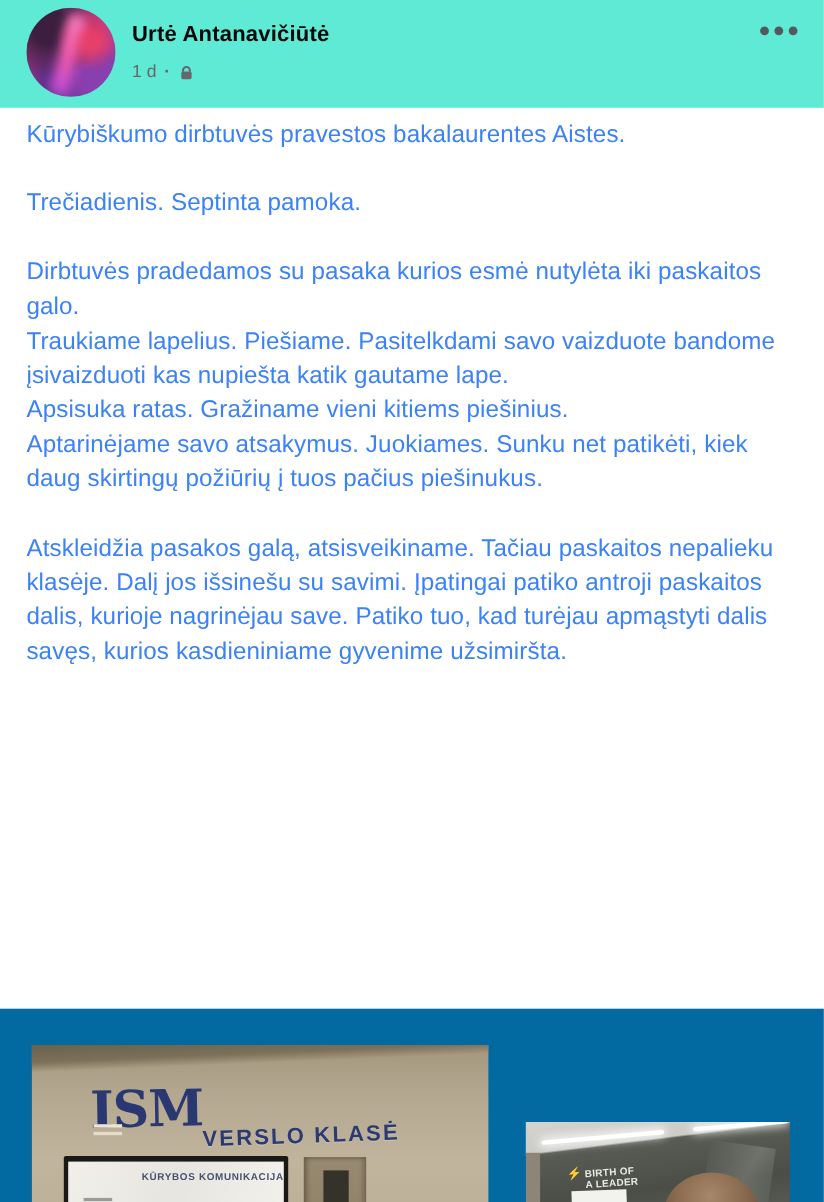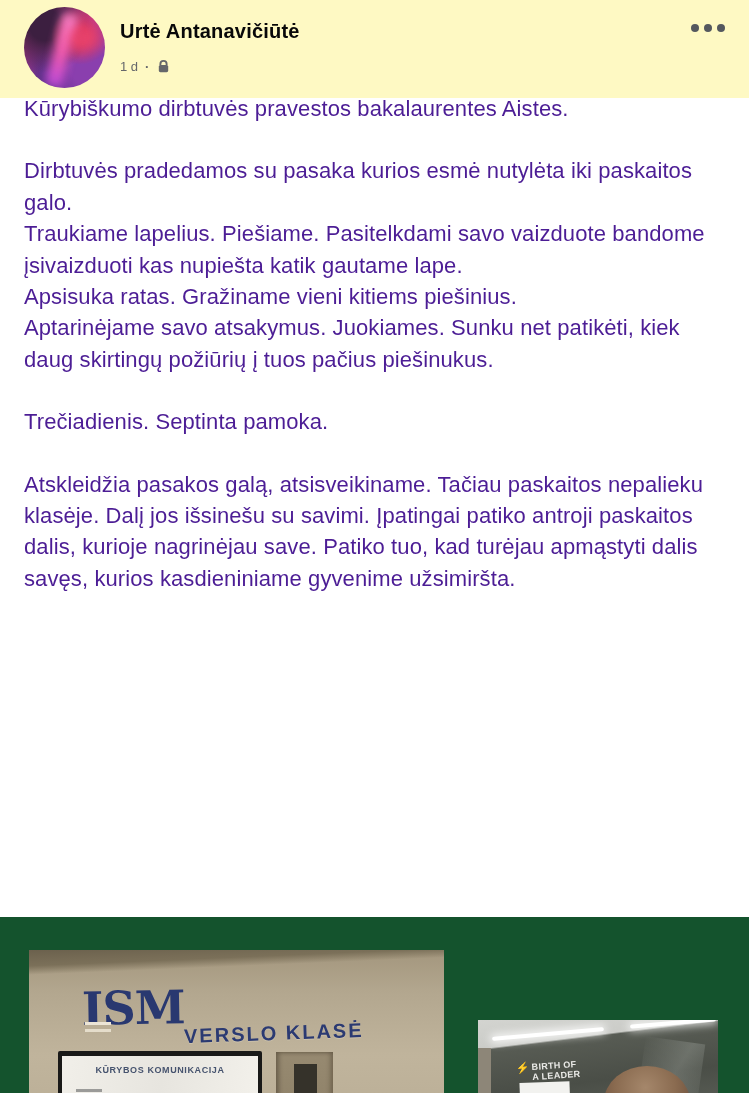--- a/index.html
+++ b/index.html
@@ -6,21 +6,21 @@
   html,body { width:749px; height:1093px; }
   body {
     position:relative;
     background:#ffffff;
     font-family:"Liberation Sans", sans-serif;
     overflow:hidden;
     color:#050505;
   }
 
   
-  .post-header { position:absolute; top:0; left:0; width:749px; height:98px; background:#fef9c3; }
+  .post-header { position:absolute; top:0; left:0; width:749px; height:98px; background:#5eead4; }
   .avatar {
     position:absolute; left:24px; top:7px; width:81px; height:81px;
     border-radius:50%; overflow:hidden; cursor:pointer;
     background:
       radial-gradient(circle at 70% 35%, rgba(225,55,95,.95) 0 10%, rgba(225,55,95,0) 38%),
       radial-gradient(circle at 26% 22%, #3c1f40 0 18%, rgba(60,31,64,0) 55%),
       radial-gradient(circle at 80% 75%, #8a3fae 0 20%, rgba(138,63,174,0) 60%),
       radial-gradient(circle at 40% 85%, #5a2e86 0 18%, rgba(90,46,134,0) 55%),
       linear-gradient(135deg, #7e2d63 0%, #c33e8f 45%, #9a3fae 75%, #5a2e86 100%);
   }
@@ -33,41 +33,41 @@
     position:absolute; left:48px; top:22px; width:26px; height:20px;
     background:#e9456e; transform:rotate(-18deg); filter:blur(6px); opacity:.8;
   }
   .author-name {
     position:absolute; left:120px; top:20px;
     font-size:20px; font-weight:700; letter-spacing:.2px; color:#080809; cursor:pointer;
   }
   .post-meta {
     position:absolute; left:120px; top:55px; height:22px;
     display:flex; align-items:center; gap:7px;
-    font-size:13px; color:#65676b;
+    font-size:16px; color:#65676b;
   }
   .meta-sep { font-weight:700; }
   .lock-icon { display:inline-flex; margin-top:1px; }
   .more-btn {
     position:absolute; right:22px; top:14px; padding:10px 2px;
     display:flex; gap:5px; cursor:pointer;
   }
   .more-btn .dot { width:8px; height:8px; border-radius:50%; background:#54585e; }
 
   
   .post-text {
-    position:absolute; top:93px; left:24px; width:685px;
-    font-size:22px; line-height:31.4px; letter-spacing:.1px; color:#4c1d95;
+    position:absolute; top:106px; left:24px; width:685px;
+    font-size:22px; line-height:31.4px; letter-spacing:.1px; color:#3b82f6;
   }
   .post-text p { margin:0 0 31px 0; white-space:pre-line; }
 
   
   .photo-collage {
     position:absolute; top:917px; left:0; width:749px; height:176px;
-    background:#14532d; overflow:hidden; cursor:pointer;
+    background:#0369a1; overflow:hidden; cursor:pointer;
   }
   
   .photo-left {
     position:absolute; left:29px; top:33px; width:415px; height:165px;
     background:linear-gradient(180deg,#a3967d 0%,#b3a78f 26%,#c0b49c 64%,#bbaf97 100%);
     overflow:hidden;
   }
   .pl-ceiling {
     position:absolute; left:-8px; top:-14px; width:440px; height:30px;
     background:linear-gradient(180deg,#665c49 0%,#7b7059 70%,rgba(123,112,89,0) 100%);
@@ -85,21 +85,21 @@
     font-size:20px; font-weight:700; letter-spacing:2px;
     color:#2b3a72; transform:rotate(-2deg);
     text-shadow:0 1px 0 rgba(230,220,200,.35);
   }
   .tv {
     position:absolute; left:29px; top:101px; width:204px; height:70px;
     background:#191918; border-radius:2px; padding:5px 4px 0 4px;
   }
   .tv-screen { width:100%; height:100%; background:linear-gradient(100deg,#f1efe9 0%,#e7e5df 50%,#f3f1eb 100%); position:relative; }
   .screen-title {
-    position:absolute; top:9px; width:100%; text-align:center;
+    position:absolute; top:9px; width:100%; text-align:right;
     font-size:9px; font-weight:700; letter-spacing:.6px; color:#46536e;
   }
   .screen-line-a { position:absolute; left:14px; top:33px; width:26px; height:3px; background:#9b9b99; }
   .door-recess {
     position:absolute; left:247px; top:102px; width:57px; height:64px;
     background:linear-gradient(180deg,#978a71 0%,#8e8168 100%);
     box-shadow:inset 3px 0 4px rgba(60,50,35,.45), inset -3px 0 4px rgba(60,50,35,.35);
   }
   .door-dark { position:absolute; left:18px; top:12px; width:23px; height:52px; background:#35322a; }
 
@@ -164,25 +164,25 @@
     </div>
     <div class="more-btn">
       <span class="dot"></span>
       <span class="dot"></span>
       <span class="dot"></span>
     </div>
   </div>
 
   <div class="post-text">
     <p>Kūrybiškumo dirbtuvės pravestos bakalaurentes Aistes.</p>
+    <p>Trečiadienis. Septinta pamoka.</p>
     <p>Dirbtuvės pradedamos su pasaka kurios esmė nutylėta iki paskaitos galo.
 Traukiame lapelius. Piešiame. Pasitelkdami savo vaizduote bandome įsivaizduoti kas nupiešta katik gautame lape.
 Apsisuka ratas. Gražiname vieni kitiems piešinius.
 Aptarinėjame savo atsakymus. Juokiames. Sunku net patikėti, kiek daug skirtingų požiūrių į tuos pačius piešinukus.</p>
-    <p>Trečiadienis. Septinta pamoka.</p>
     <p>Atskleidžia pasakos galą, atsisveikiname. Tačiau paskaitos nepalieku klasėje. Dalį jos išsinešu su savimi. Įpatingai patiko antroji paskaitos dalis, kurioje nagrinėjau save. Patiko tuo, kad turėjau apmąstyti dalis savęs, kurios kasdieniniame gyvenime užsimiršta.</p>
   </div>
 
   <div class="photo-collage">
 
     <div class="photo-left">
       <div class="pl-ceiling"></div>
       <div class="ism-logo">ISM</div>
       <div class="ism-shine"></div>
       <div class="verslo-sign">VERSLO KLASĖ</div>

